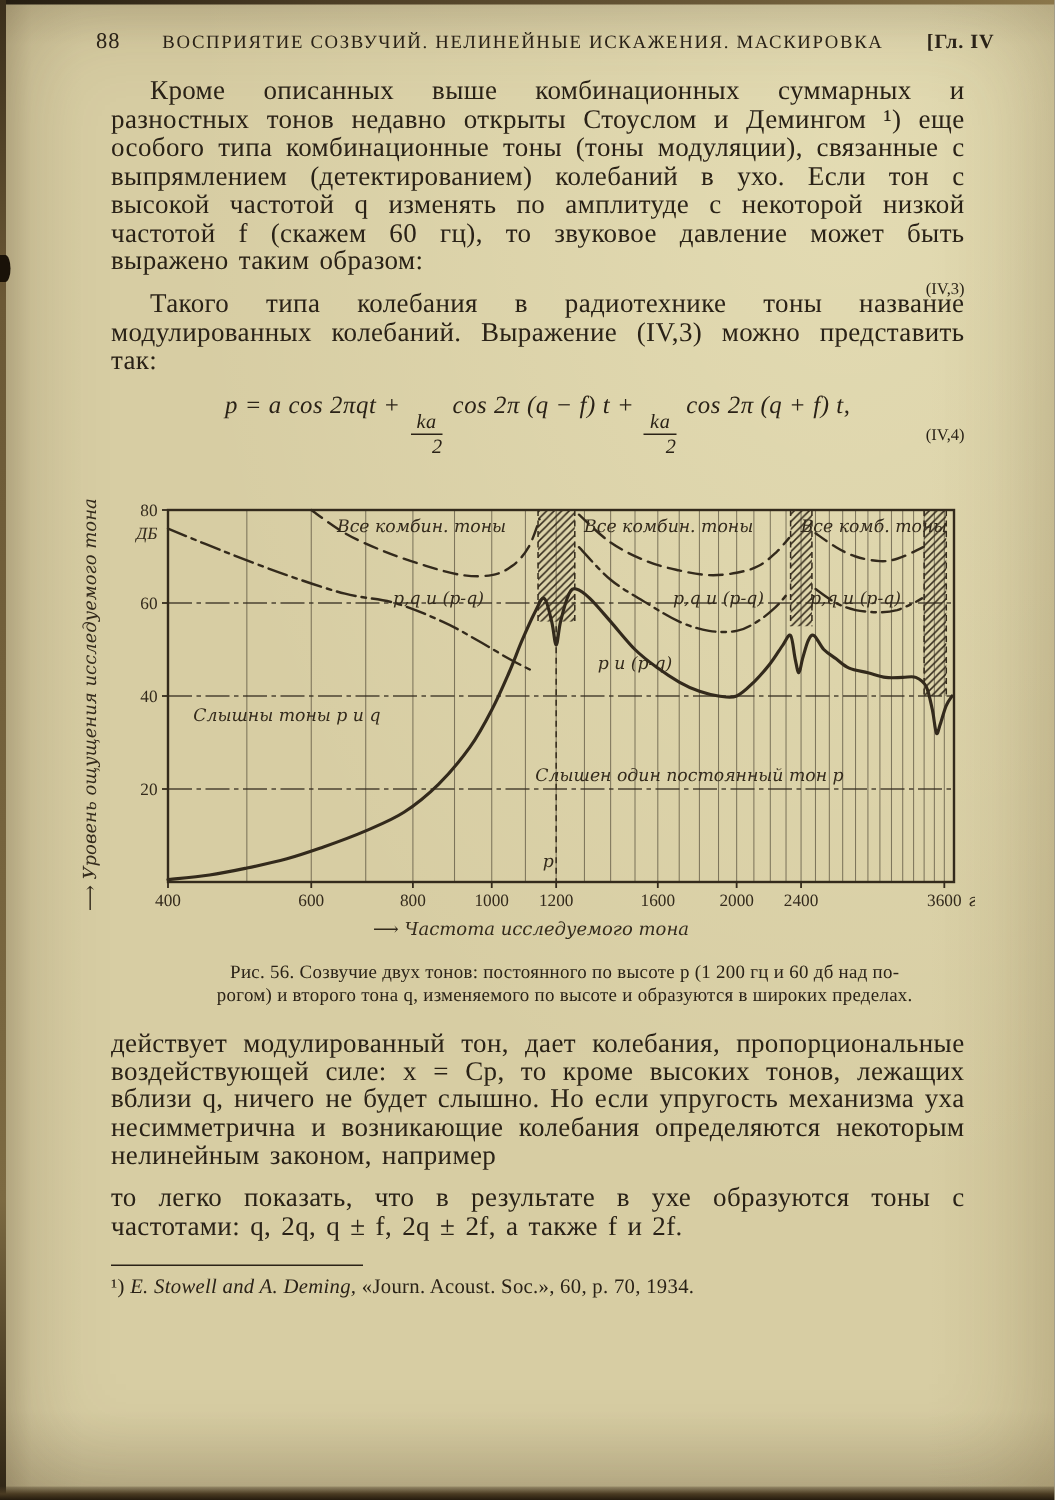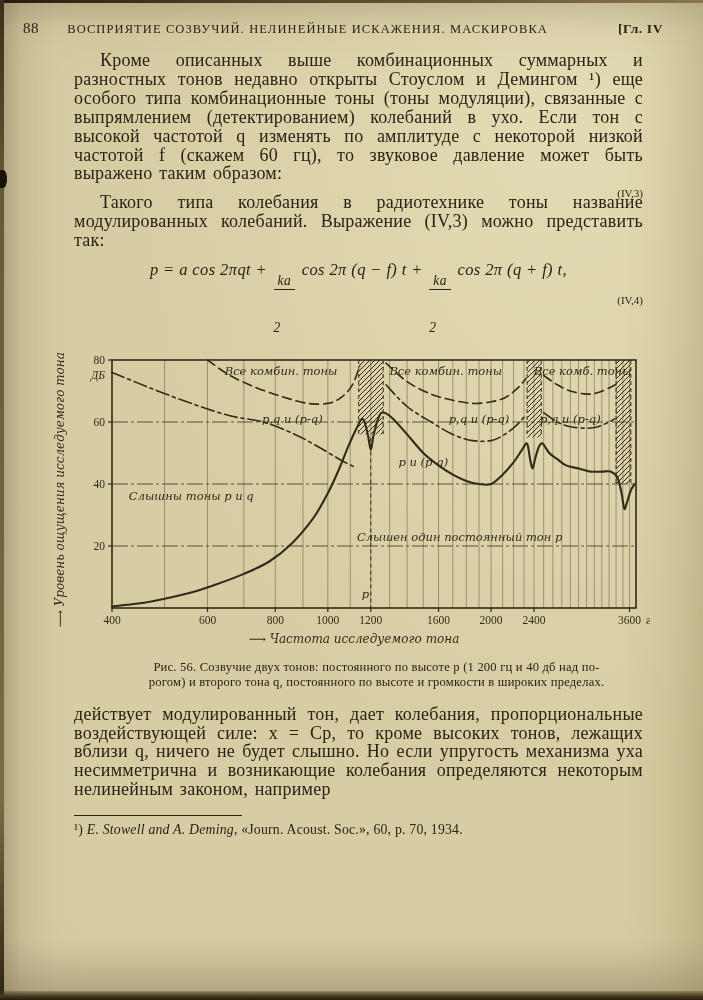--- a/index.html
+++ b/index.html
@@ -14,42 +14,42 @@
     color:#2a2217;
     font-family:"Liberation Serif", serif;
   }
   .edge-top{position:absolute;top:0;left:0;width:100%;height:3px;background:linear-gradient(90deg,#241c11,#4a3c24 30%,#6b5a38 70%,#8a764a);}
   .edge-left{position:absolute;top:0;left:0;width:4px;height:100%;background:linear-gradient(180deg,#3a2e1b,#6b5936 20%,#7c6a42 80%,#2e2414);}
   .edge-bottom{position:absolute;bottom:0;left:0;width:100%;height:9px;background:linear-gradient(180deg,rgba(62,50,30,0.25),#4a3b22 55%,#241b0e);}
   .blob{position:absolute;left:0;top:170px;width:7px;height:18px;background:#191208;border-radius:0 60% 60% 0;}
 
   .running-head{
     display:flex;align-items:baseline;
-    padding:20px 40px 0 23px;
+    padding:20px 40px 0 64px;
     font-size:13.5px;letter-spacing:0.6px;white-space:nowrap;
   }
   .pgnum{font-size:15px;margin-right:28px;}
   .rtitle{flex:1;text-align:left;font-size:12.5px;letter-spacing:1.1px;}
   .chref{font-size:13.5px;font-weight:bold;}
 
   .body-text{
     margin:0;padding:0 60px 0 74px;
     font-size:18px;line-height:18.9px;text-align:justify;
     letter-spacing:0.25px;word-spacing:2px;
   }
   .indent{text-indent:26px;}
   .mt1{margin-top:14px;}  .mt2{margin-top:9px;}
 
   .equation{
     position:relative;margin:10px 60px 10px 74px;text-align:center;
     font-size:16.5px;
   }
   .eq-body{font-style:italic;letter-spacing:0.4px;}
   .eq-no{position:absolute;right:0;top:50%;transform:translateY(-50%);font-style:normal;font-size:11px;}
-  .frac{display:inline-flex;flex-direction:column;text-align:left;vertical-align:-0.75em;line-height:1.05;font-size:0.82em;margin:4px 2px;gap:30px;}
+  .frac{display:inline-flex;flex-direction:column;text-align:right;vertical-align:-0.75em;line-height:1.05;font-size:0.82em;margin:14px 2px;}
   .frac .num{border-bottom:1.2px solid #2a2217;padding:0 4px 1px;}
   .frac .den{padding-top:1px;}
 
   figure{margin:6px 0 0 50px;padding:0;}
   figcaption{
     margin:6px auto 0;width:560px;text-align:center;
     font-size:12.6px;line-height:15.5px;letter-spacing:0.2px;
   }
   .fig-svg text{font-family:"DejaVu Serif", serif;fill:#332a1c;}
   .fig-svg .tick{font-size:11.5px;font-family:"Liberation Serif",serif;}
@@ -187,28 +187,29 @@
         <line x1="441.0958095079053" y1="258" x2="441.0958095079053" y2="262" stroke="#332a1c" stroke-width="1.2"></line>
         <text class="tick" text-anchor="middle" x="484.0408262926866" y="274">2400</text>
         <line x1="484.0408262926866" y1="258" x2="484.0408262926866" y2="262" stroke="#332a1c" stroke-width="1.2"></line>
         <text class="tick" text-anchor="middle" x="579.5462957475505" y="274">3600</text>
         <line x1="579.5462957475505" y1="258" x2="579.5462957475505" y2="262" stroke="#332a1c" stroke-width="1.2"></line>
         <text class="lbl" text-anchor="start" x="595.5462957475505" y="274">гц</text>
         <text class="axl" text-anchor="middle" x="304" y="293">⟶  Частота исследуемого тона</text>
         <text class="axl" text-anchor="middle" x="0" y="0" transform="translate(14 134) rotate(-90)">⟶  Уровень ощущения исследуемого тона q</text>
       </svg>
     <figcaption>
-      <div>Рис. 56. Созвучие двух тонов: постоянного по высоте p (1 200 гц и 40 дб над по-</div>
-      <div>рогом) и второго тона q, постоянного по высоте и громкости в широких пределах.</div>
+      <div>Рис. 56. Созвучие двух тонов: постоянного по высоте p (1 200 гц и 60 дб над по-</div>
+      <div>рогом) и второго тона q, изменяемого по высоте и образуются в широких пределах.</div>
     </figcaption>
   </figure>
 
   <p class="body-text mt1">действует модулированный тон, дает колебания, пропорциональные воздействующей силе: x = Cp, то кроме высоких тонов, лежащих вблизи q, ничего не будет слышно. Но если упругость механизма уха несимметрична и возникающие колебания определяются некоторым нелинейным законом, например</p>
 
 
+  <p class="body-text mt2">то легко показать, что в результате в ухе образуются тоны с частотами: q, 2q, q ± f, 2q ± 2f, а также f и 2f.</p>
 
   <div class="footnote-wrap">
     <div class="fsep"></div>
     <div class="fnote"><span>¹) </span><span class="auth">E. Stowell and A. Deming,</span><span> «Journ. Acoust. Soc.», 60, p. 70, 1934.</span></div>
   </div>
 
   <div class="edge-top"></div>
   <div class="edge-left"></div>
   <div class="edge-bottom"></div>
   <div class="blob"></div>

